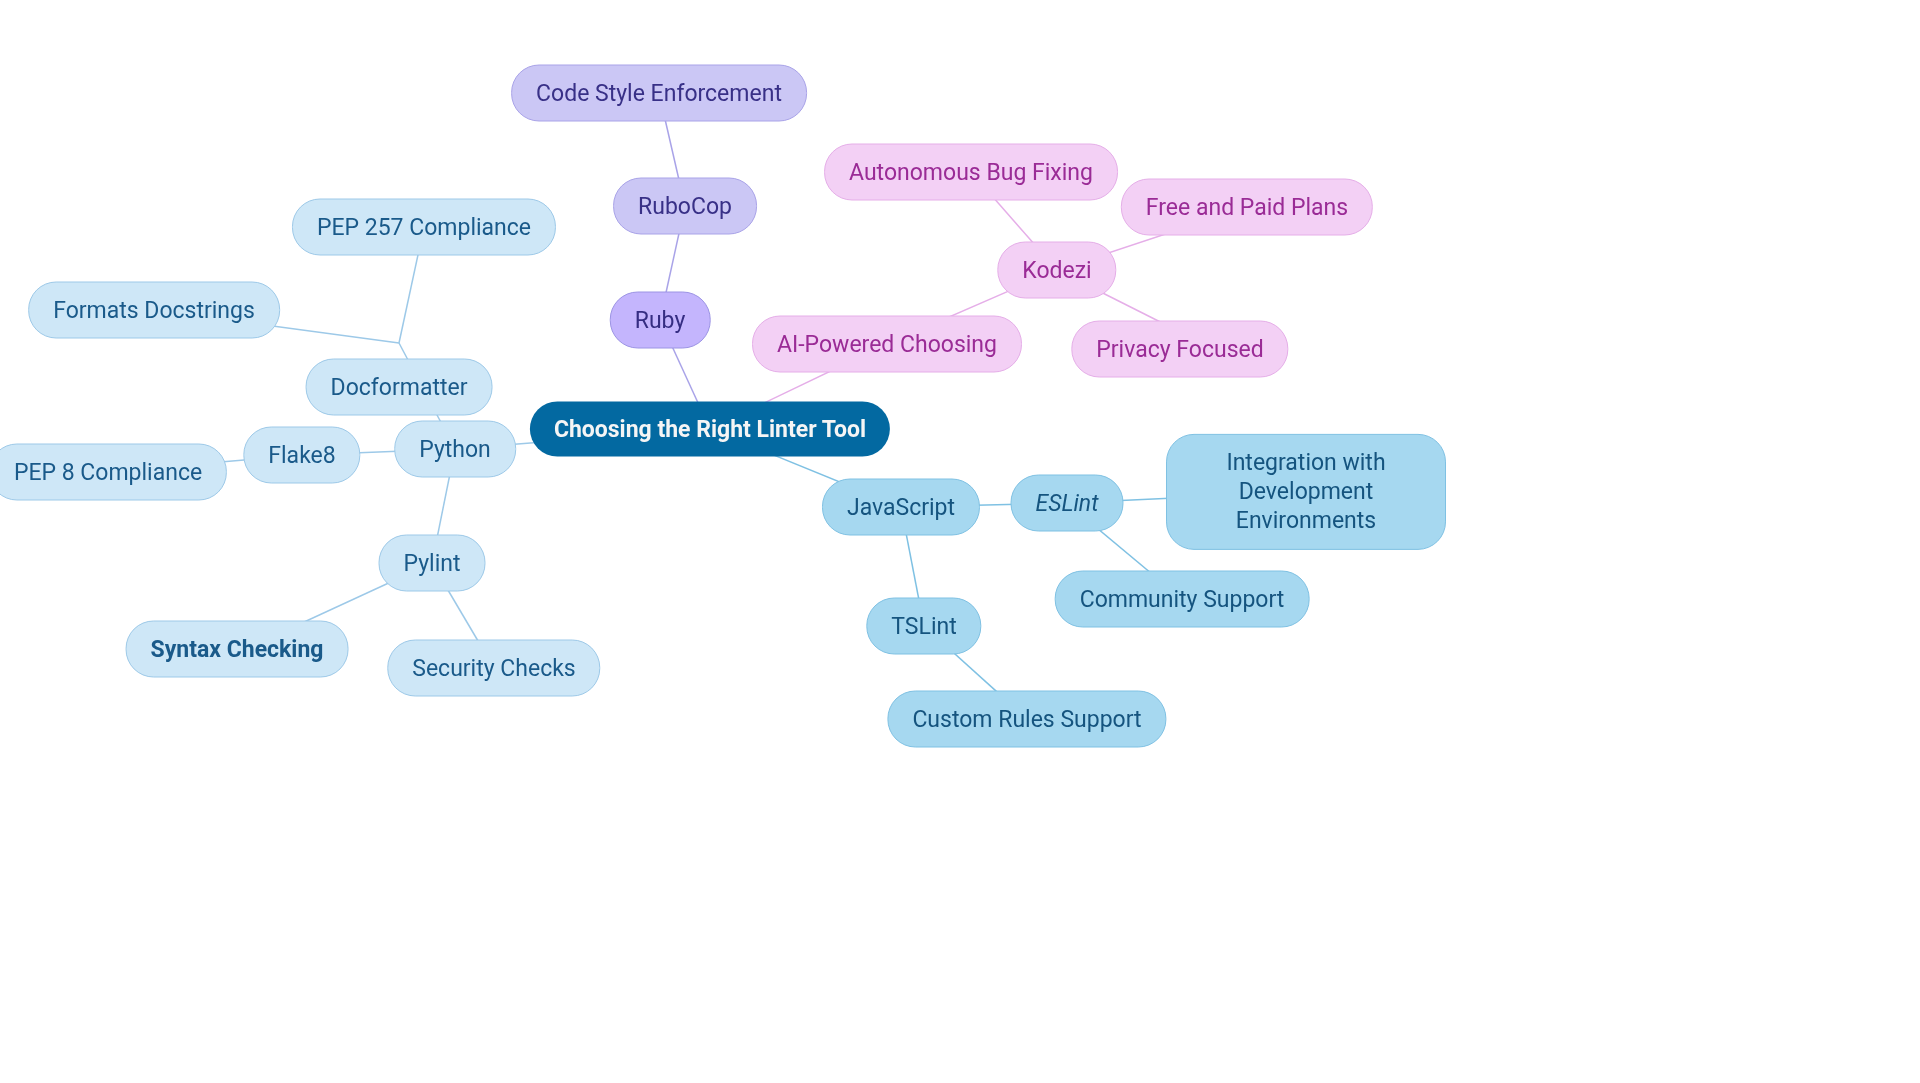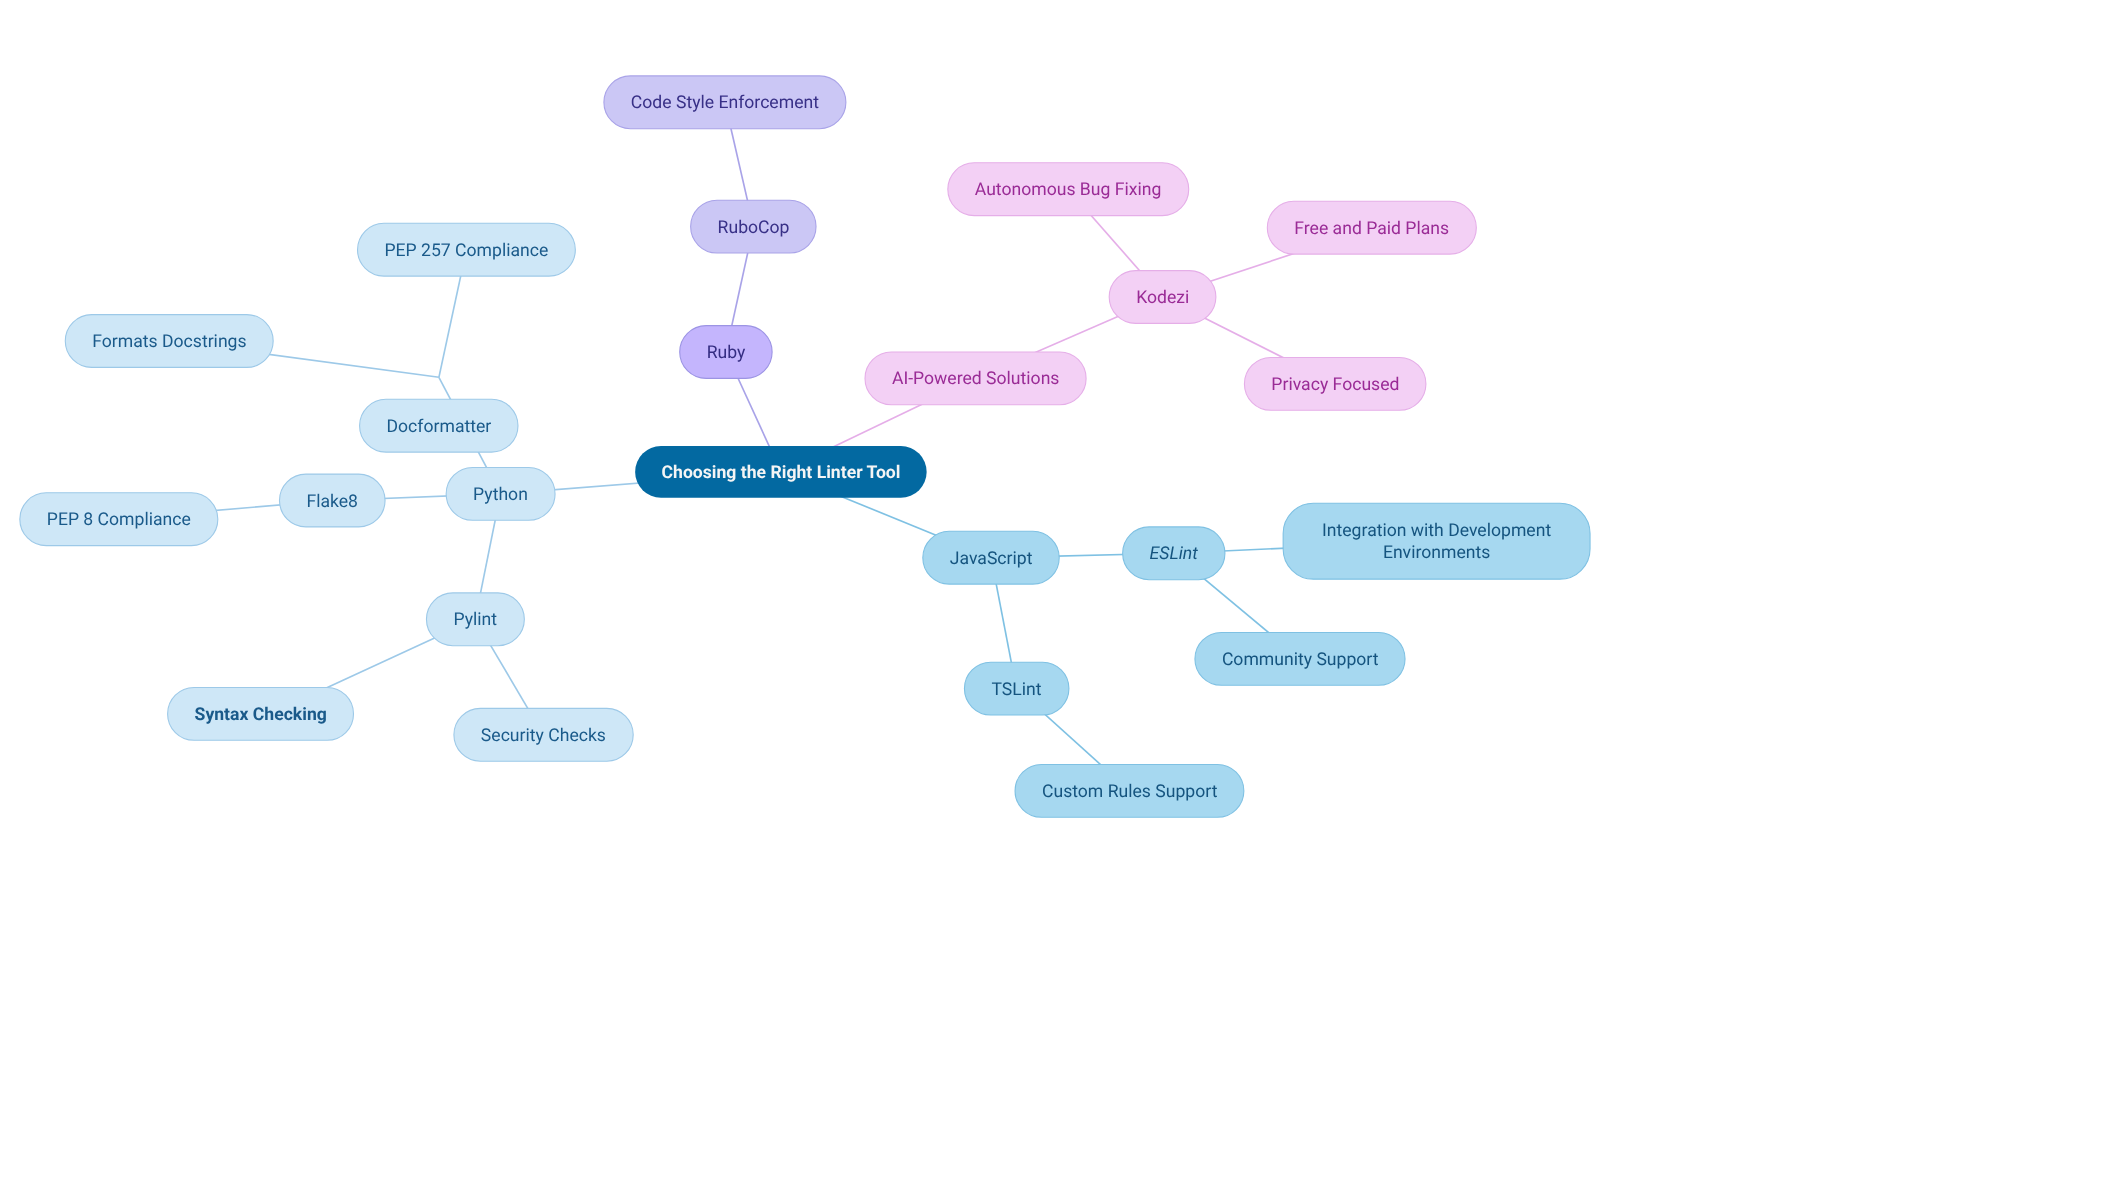--- a/index.html
+++ b/index.html
@@ -9,21 +9,21 @@
     height: 1083px;
     background: #ffffff;
     font-family: -apple-system, BlinkMacSystemFont, "Segoe UI", Roboto, sans-serif;
     position: relative;
     overflow: hidden;
   }
   .node {
     position: absolute;
     padding: 14px 24px;
     border-radius: 28px;
-    font-size: 16px;
+    font-size: 23px;
     text-align: center;
     white-space: nowrap;
     transform: translate(-50%, -50%);
     box-sizing: border-box;
   }
   .node.multiline {
     white-space: normal;
     line-height: 1.25;
     width: 280px;
   }
@@ -113,24 +113,24 @@
 <div class="node blue-light" style="left: 302px; top: 455px;">Flake8</div>
 <div class="node blue-light" style="left: 108px; top: 472px;">PEP 8 Compliance</div>
 <div class="node blue-light" style="left: 432px; top: 563px;">Pylint</div>
 <div class="node blue-light" style="left: 237px; top: 649px; font-weight: bold;">Syntax Checking</div>
 <div class="node blue-light" style="left: 494px; top: 668px;">Security Checks</div>
 
 <div class="node purple-mid" style="left: 660px; top: 320px;">Ruby</div>
 <div class="node purple-light" style="left: 685px; top: 206px;">RuboCop</div>
 <div class="node purple-light" style="left: 659px; top: 93px;">Code Style Enforcement</div>
 
-<div class="node pink-light" style="left: 887px; top: 344px;">AI-Powered Solutions</div>
+<div class="node pink-light" style="left: 887px; top: 344px;">AI-Powered Choosing</div>
 <div class="node pink-light" style="left: 1057px; top: 270px;">Kodezi</div>
 <div class="node pink-light" style="left: 971px; top: 172px;">Autonomous Bug Fixing</div>
 <div class="node pink-light" style="left: 1247px; top: 207px;">Free and Paid Plans</div>
-<div class="node pink-light" style="left: 1214px; top: 349px;">Privacy Focused</div>
+<div class="node pink-light" style="left: 1180px; top: 349px;">Privacy Focused</div>
 
 <div class="node blue-mid" style="left: 901px; top: 507px;">JavaScript</div>
 <div class="node blue-mid" style="left: 1067px; top: 503px; font-style: italic;">ESLint</div>
 <div class="node blue-mid multiline" style="left: 1306px; top: 492px;">Integration with Development Environments</div>
 <div class="node blue-mid" style="left: 1182px; top: 599px;">Community Support</div>
 <div class="node blue-mid" style="left: 924px; top: 626px;">TSLint</div>
 <div class="node blue-mid" style="left: 1027px; top: 719px;">Custom Rules Support</div>
 
 </body></html>

